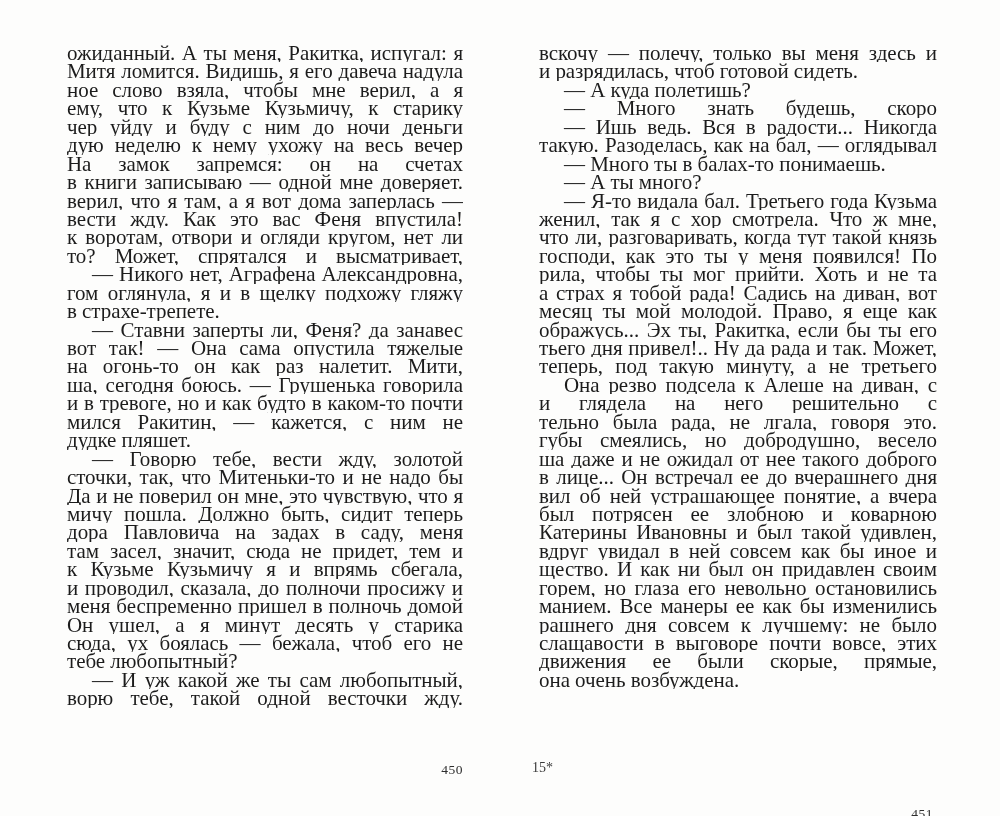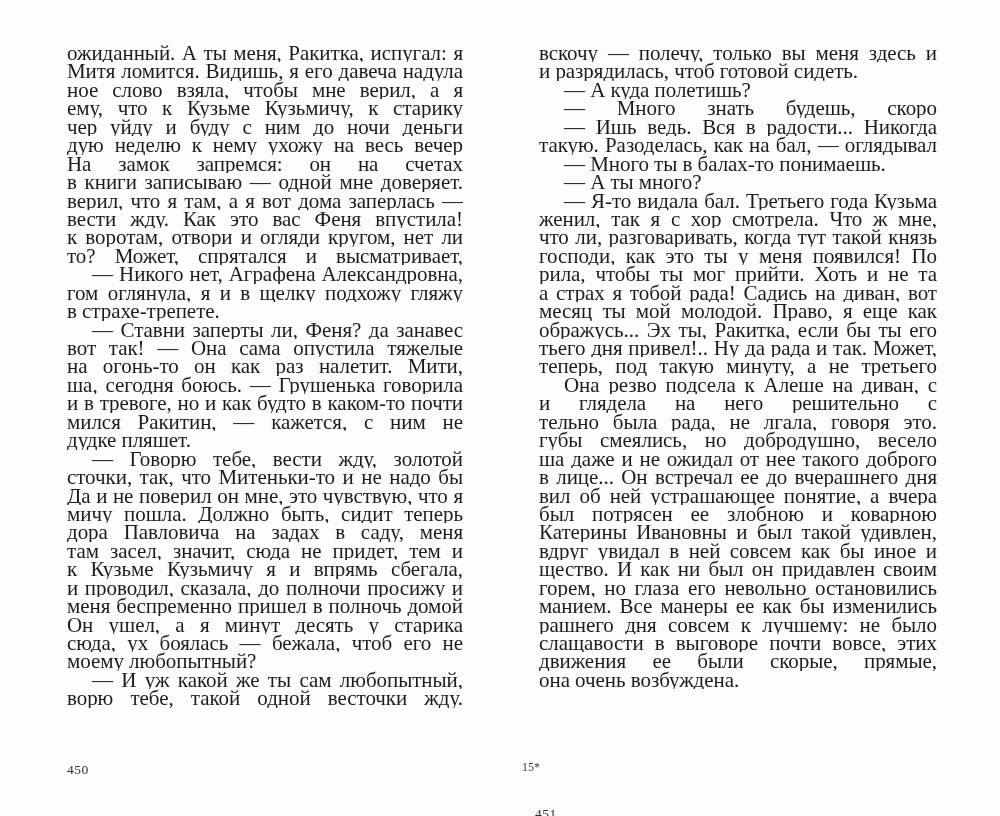--- a/index.html
+++ b/index.html
@@ -40,32 +40,32 @@
     text-align: justify;
     text-align-last: justify;
     hyphens: none;
     letter-spacing: -0.05px;
   }
   .line.end    { text-align-last: left; }
   .line.indent { text-indent: 25px; }
   .folio {
     position: absolute;
     top: 762px;
-    text-align: left;
+    text-align: right;
     font-size: 13.5px;
     color: #2e2e2e;
     letter-spacing: 0.5px;
   }
   .page-left  .folio { left: 67px; width: 396px; }
   .page-right .folio { left: 35px; width: 398px; margin-top: 44px; }
   .sigmark {
     position: absolute;
-    left: 22px;
+    left: 32px;
     top: 760px;
-    font-size: 12px;
+    font-size: 14px;
     color: #3a3a3a;
   }
 </style>
 </head>
 <body>
 
 <div class="spread">
 
   <div class="page page-left">
     <div class="textblock" id="left-text">
@@ -95,21 +95,21 @@
         <div class="line">сточки, так, что Митеньки-то и не надо бы теперь вовсе.</div>
         <div class="line">Да и не поверил он мне, это чувствую, что я к Кузьме Кузь-</div>
         <div class="line">мичу пошла. Должно быть, сидит теперь там у себя, у Фе-</div>
         <div class="line">дора Павловича на задах в саду, меня сторожит. А коли</div>
         <div class="line">там засел, значит, сюда не придет, тем и лучше! А ведь</div>
         <div class="line">к Кузьме Кузьмичу я и впрямь сбегала, Митя же меня</div>
         <div class="line">и проводил, сказала, до полночи просижу и чтоб он же</div>
         <div class="line">меня беспременно пришел в полночь домой проводить.</div>
         <div class="line">Он ушел, а я минут десять у старика посидела, да и опять</div>
         <div class="line end">сюда, ух боялась — бежала, чтоб его не повстречать.</div>
-        <div class="line end">моему любопытный?</div>
+        <div class="line end">тебе любопытный?</div>
         <div class="line indent">— И уж какой же ты сам любопытный, Ракитин! Го-</div>
         <div class="line">ворю тебе, такой одной весточки жду. Придет весточка,</div>
       </div>
     <div class="folio">450</div>
   </div>
 
   <div class="page page-right">
     <div class="textblock" id="right-text">
         <div class="line">вскочу — полечу, только вы меня здесь и видели. Для того</div>
         <div class="line end">и разрядилась, чтоб готовой сидеть.</div>

